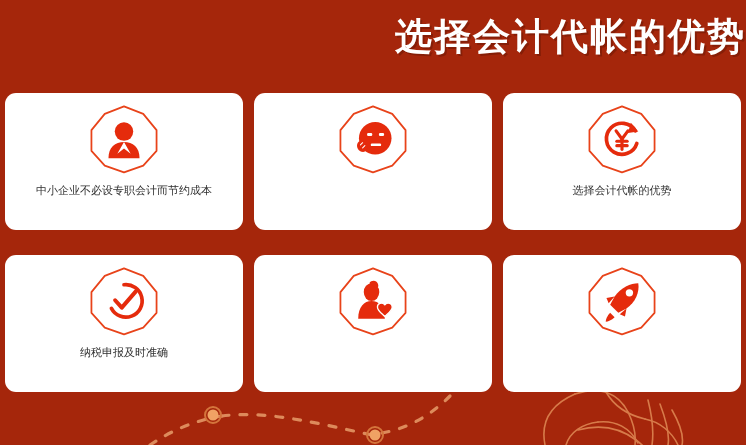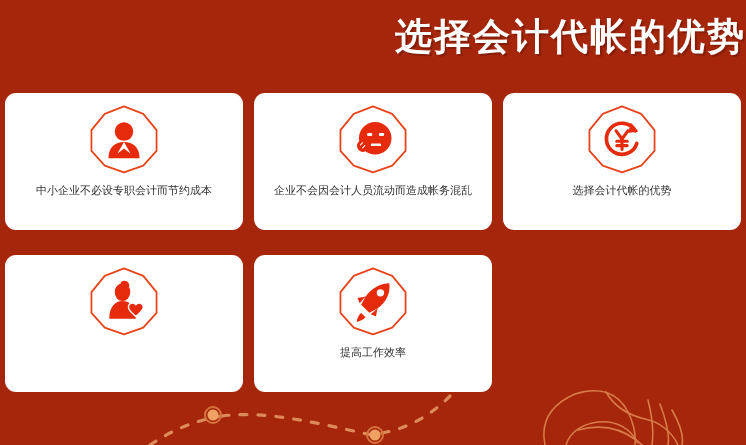--- a/index.html
+++ b/index.html
@@ -168,41 +168,50 @@
         <svg viewBox="0 0 100 100" xmlns="http://www.w3.org/2000/svg">
           <polygon points="50,6 76,16 94,38 94,66 76,86 50,95 24,86 6,66 6,38 24,16" fill="none" stroke="#e8431a" stroke-width="2.4" stroke-linejoin="round"></polygon>
           <circle cx="53" cy="49" r="22" fill="#e52b0c"></circle>
           <rect x="42" y="42" width="7" height="4" rx="1.6" fill="#ffffff"></rect>
           <rect x="58" y="42" width="7" height="4" rx="1.6" fill="#ffffff"></rect>
           <rect x="47" y="56" width="14" height="3.6" rx="1.6" fill="#ffffff"></rect>
           <path d="M36 52 C 30 52, 27 57, 29 62 C 31 67, 37 69, 41 66 L 43 58 Z" fill="#e52b0c"></path>
           <path d="M33 58 L 36 55 M 36 62 L 39 59" stroke="#ffffff" stroke-width="1.4" stroke-linecap="round"></path>
         </svg>
       </span>
-      <div class="card-label">企业不会因会计人员流动而造成帐务混乱</div>
     </div>
 
     <div class="card">
       <span class="icon-box">
         <svg viewBox="0 0 100 100" xmlns="http://www.w3.org/2000/svg">
           <polygon points="50,6 76,16 94,38 94,66 76,86 50,95 24,86 6,66 6,38 24,16" fill="none" stroke="#e8431a" stroke-width="2.4" stroke-linejoin="round"></polygon>
           <path d="M68 39 A 21 21 0 1 0 70 56" fill="none" stroke="#e52b0c" stroke-width="5" stroke-linecap="round"></path>
           <path d="M62 28 L 72 40 L 58 42 Z" fill="#e52b0c"></path>
           <g stroke="#e52b0c" stroke-width="4.2" stroke-linecap="round">
             <path d="M42 39 L 50 50"></path>
             <path d="M58 39 L 50 50"></path>
             <path d="M50 50 L 50 64"></path>
             <path d="M43 53 L 57 53"></path>
             <path d="M43 59 L 57 59"></path>
           </g>
         </svg>
       </span>
       <div class="card-label">选择会计代帐的优势</div>
     </div>
 
+    <div class="card">
+      <span class="icon-box">
+        <svg viewBox="0 0 100 100" xmlns="http://www.w3.org/2000/svg">
+          <polygon points="50,6 76,16 94,38 94,66 76,86 50,95 24,86 6,66 6,38 24,16" fill="none" stroke="#e8431a" stroke-width="2.4" stroke-linejoin="round"></polygon>
+          <path d="M50 28 A 22 22 0 1 1 33 60" fill="none" stroke="#e52b0c" stroke-width="5" stroke-linecap="round"></path>
+          <path d="M38 49 L 47 59 L 66 37" fill="none" stroke="#e52b0c" stroke-width="5.4" stroke-linecap="round" stroke-linejoin="round"></path>
+        </svg>
+      </span>
+      <div class="card-label">纳税申报及时准确</div>
+    </div>
 
     <div class="card">
       <span class="icon-box">
         <svg viewBox="0 0 100 100" xmlns="http://www.w3.org/2000/svg">
           <polygon points="50,6 76,16 94,38 94,66 76,86 50,95 24,86 6,66 6,38 24,16" fill="none" stroke="#e8431a" stroke-width="2.4" stroke-linejoin="round"></polygon>
           <ellipse cx="48" cy="38" rx="10.5" ry="12" fill="#e52b0c"></ellipse>
           <path d="M45 26 C 48 21, 56 22, 57 28 C 58 32, 55 33, 52 31 Z" fill="#e52b0c"></path>
           <path d="M30 74 C 30 58, 38 50, 48 50 C 58 50, 66 58, 66 74 Z" fill="#e52b0c"></path>
           <path d="M66 55 C 62 51, 56 53, 56 58 C 56 63, 62 67, 66 71 C 70 67, 76 63, 76 58 C 76 53, 70 51, 66 55 Z" fill="#e52b0c" stroke="#ffffff" stroke-width="1.8"></path>
         </svg>
@@ -213,17 +222,16 @@
       <span class="icon-box">
         <svg viewBox="0 0 100 100" xmlns="http://www.w3.org/2000/svg">
           <polygon points="50,6 76,16 94,38 94,66 76,86 50,95 24,86 6,66 6,38 24,16" fill="none" stroke="#e8431a" stroke-width="2.4" stroke-linejoin="round"></polygon>
           <path d="M72 26 C 62 26, 48 32, 40 44 L 34 55 L 45 66 L 56 60 C 68 52, 74 38, 72 26 Z" fill="#e52b0c"></path>
           <circle cx="60" cy="39" r="5" fill="#ffffff"></circle>
           <path d="M40 44 L 29 46 L 32 53 Z" fill="#e52b0c"></path>
           <path d="M56 60 L 54 71 L 47 68 Z" fill="#e52b0c"></path>
           <path d="M34 66 C 30 70, 28 75, 28 78 C 31 78, 36 76, 40 72 Z" fill="#e52b0c"></path>
         </svg>
       </span>
-      <div class="card-label">提高工作效率</div>
     </div>
 
   </div>
 </div>
 
 </body></html>

